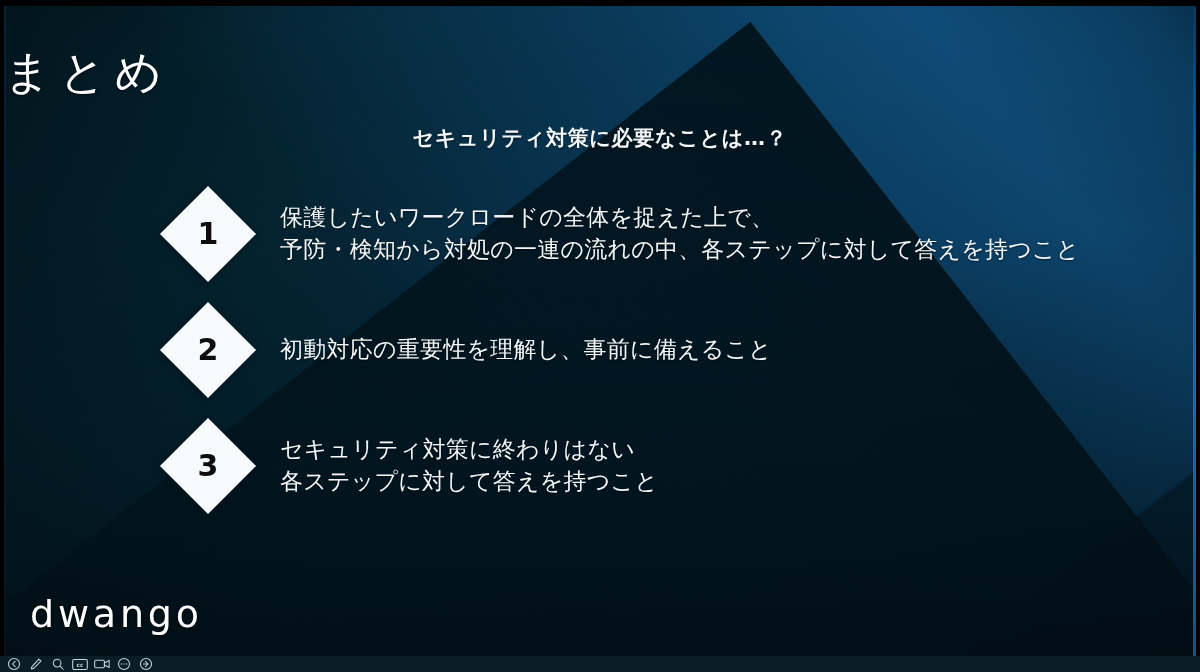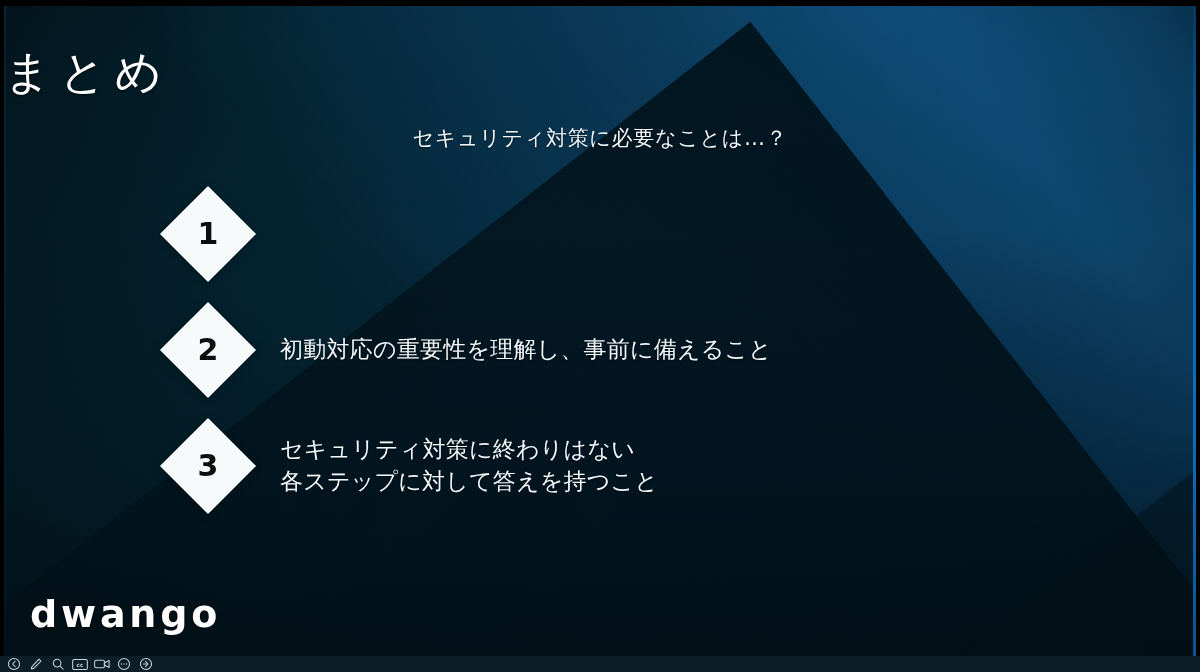--- a/index.html
+++ b/index.html
@@ -128,21 +128,21 @@
     text-shadow:0 1px 3px rgba(0,0,0,.55);
   }
 
   .slide-subtitle{
     position:absolute;
     left:0; right:0; top:118px;
     text-align:center;
     color:#f2f6f8;
     font-family:"DejaVu Sans","Liberation Sans",sans-serif;
     font-size:21px;
-    font-weight:400;
+    font-weight:700;
     letter-spacing:.035em;
     text-shadow:0 1px 2px rgba(0,0,0,.5);
   }
 
   .points{
     position:absolute;
     left:0; top:170px;
     width:100%;
   }
   .point-row{
@@ -191,21 +191,21 @@
     white-space:pre-line;
   }
 
   
   .logo{
     position:absolute;
     left:26px; bottom:22px;
     color:#ffffff;
     font-family:"DejaVu Sans","Liberation Sans",sans-serif;
     font-size:38px;
-    font-weight:700;
+    font-weight:400;
     letter-spacing:.10em;
     text-shadow:0 1px 3px rgba(0,0,0,.5);
   }
 
   
   #toolbar{
     position:absolute;
     left:0; bottom:0;
     width:1200px; height:16px;
     background:#0b1d26;
@@ -245,20 +245,22 @@
 
       <div class="slide-subtitle">セキュリティ対策に必要なことは…？</div>
 
       <div class="points">
 
         <div class="point-row">
           <div class="diamond-wrap">
             <div class="diamond"></div>
             <div class="diamond-num">1</div>
           </div>
+          <div class="point-text">保護したいワークロードの全体を捉えた上で、
+予防・検知から対処の一連の流れの中、各ステップに対して答えを持つこと</div>
         </div>
 
         <div class="point-row">
           <div class="diamond-wrap">
             <div class="diamond"></div>
             <div class="diamond-num">2</div>
           </div>
           <div class="point-text">初動対応の重要性を理解し、事前に備えること</div>
         </div>
 

